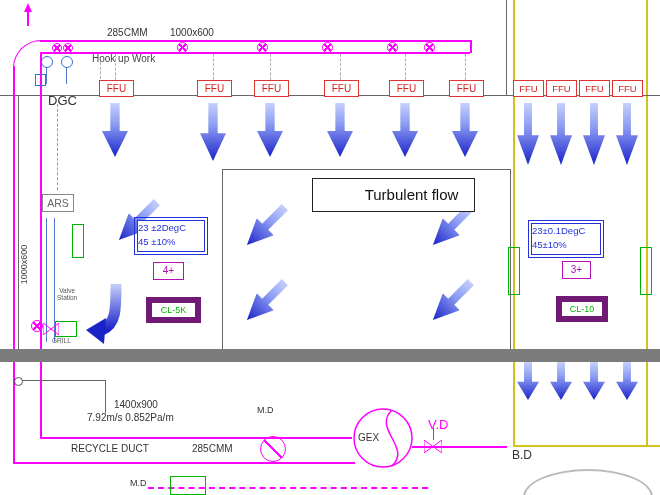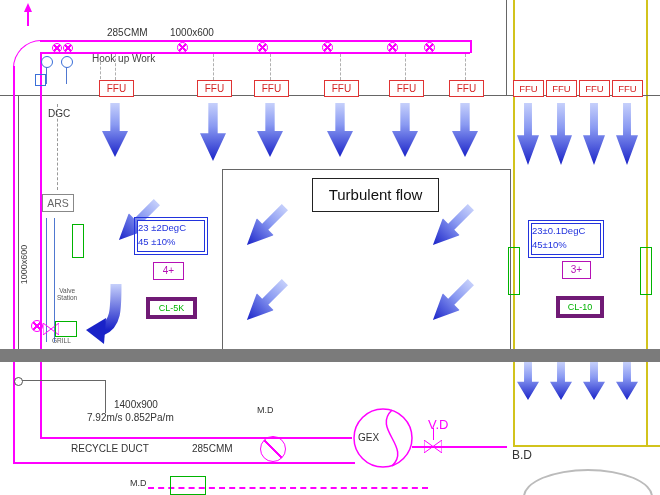--- a/index.html
+++ b/index.html
@@ -22,23 +22,23 @@
   .arr{position:absolute;background:linear-gradient(to bottom,#c6d0fb 0%,#8a9af2 40%,#1a23c8 100%);
        clip-path:polygon(32% 0,68% 0,68% 52%,100% 52%,50% 100%,0 52%,32% 52%);}
   .diag{transform:rotate(45deg);}
   .cx{position:absolute;border:1px solid #ff00ff;border-radius:50%;background:
       linear-gradient(45deg,transparent 43%,#ff00ff 43%,#ff00ff 57%,transparent 57%),
       linear-gradient(-45deg,transparent 43%,#ff00ff 43%,#ff00ff 57%,transparent 57%);}
   .greenbox{position:absolute;border:1.5px solid #00b300;background:transparent;}
   .bluebox{position:absolute;border:1px solid #2233dd;outline:1px solid #2233dd;outline-offset:2px;
            color:#2233dd;text-align:left;background:#fff;}
   .pinkbox{position:absolute;border:1px solid #b511b5;color:#b511b5;text-align:center;background:#fff;}
-  .grnlbl{position:absolute;border:4px solid #701a75;color:#00b300;text-align:center;background:#fff;}
+  .grnlbl{position:absolute;border:6px solid #701a75;color:#00b300;text-align:center;background:#fff;}
   .flowlabel{position:absolute;border:1.5px solid #222;background:#fff;color:#111;
-             text-align:center;z-index:30;}
+             text-align:center;z-index:30;padding-left:36px;}
   .floor{position:absolute;background:#7b7b7b;}
   .box{position:absolute;border:1px solid #666;background:transparent;}
   .damper{position:absolute;border:1.5px solid #ff00ff;border-radius:50%;background:
       linear-gradient(45deg,transparent 46%,#ff00ff 46%,#ff00ff 54%,transparent 54%);}
   .ellipse{position:absolute;border:2px solid #bbb;border-radius:50%;background:#fff;}
 </style>
 </head>
 <body>
 
 <div class="canvas">
@@ -139,21 +139,21 @@
 
   <div class="greenbox" style="left:72px;top:224px;width:10px;height:32px;"></div>
   <div class="greenbox" style="left:508px;top:247px;width:10px;height:46px;"></div>
   <div class="greenbox" style="left:640px;top:247px;width:10px;height:46px;"></div>
 
   <div class="abs" style="left:41px;top:56px;width:10px;height:10px;border:1.5px solid #3a6fd8;border-radius:50%;"></div>
   <div class="abs" style="left:61px;top:56px;width:10px;height:10px;border:1.5px solid #3a6fd8;border-radius:50%;"></div>
   <div class="bline" style="left:46px;top:67px;width:1px;height:17px;"></div>
   <div class="bline" style="left:66px;top:67px;width:1px;height:17px;"></div>
   <div class="abs" style="left:35px;top:74px;width:9px;height:10px;border:1px solid #3a6fd8;"></div>
-  <div class="t" style="left:48px;top:108px;font-size:10px;">DGC</div>
+  <div class="t" style="left:48px;top:94px;font-size:13px;">DGC</div>
   <div class="gdash" style="left:57px;top:104px;height:86px;"></div>
 
   <div class="t" style="left:42px;top:194px;width:30px;height:16px;border:1px solid #888;color:#666;font-size:10.5px;text-align:center;line-height:16px;">ARS</div>
   <div class="t" style="left:-14px;top:258px;width:80px;height:13px;font-size:9px;color:#444;text-align:center;transform:rotate(-90deg);">1000x600</div>
   <div class="bline" style="left:46px;top:218px;width:1px;height:124px;"></div>
   <div class="bline" style="left:54px;top:218px;width:1px;height:124px;"></div>
 
   <div class="t" style="left:57px;top:287px;font-size:6.5px;color:#555;">
     <div>Valve</div>
     <div>Station</div>

